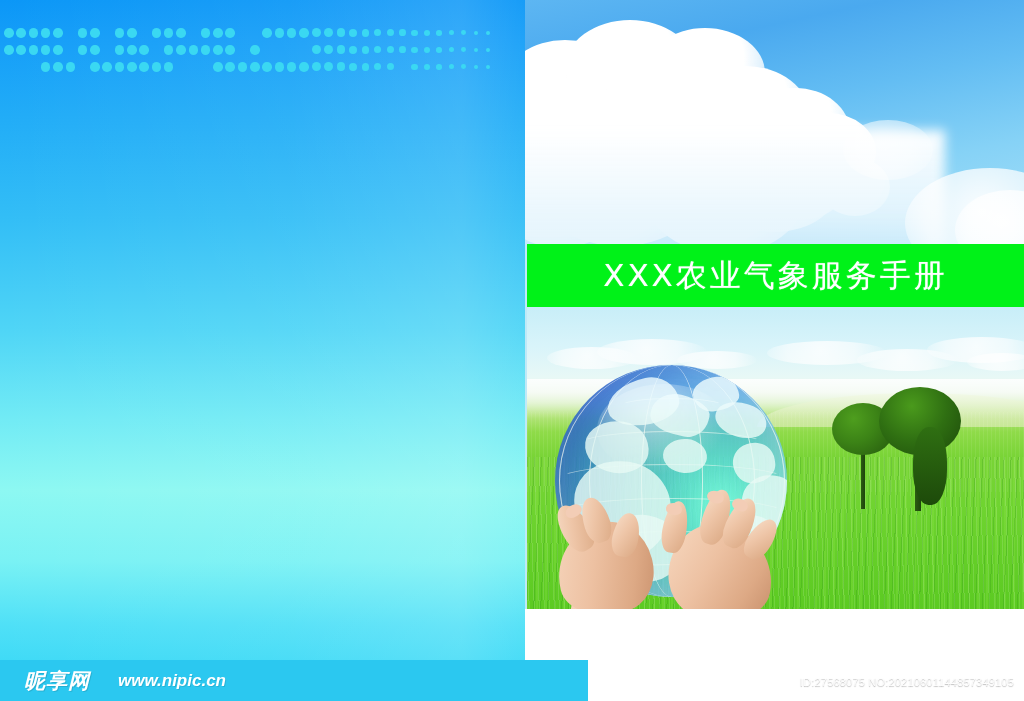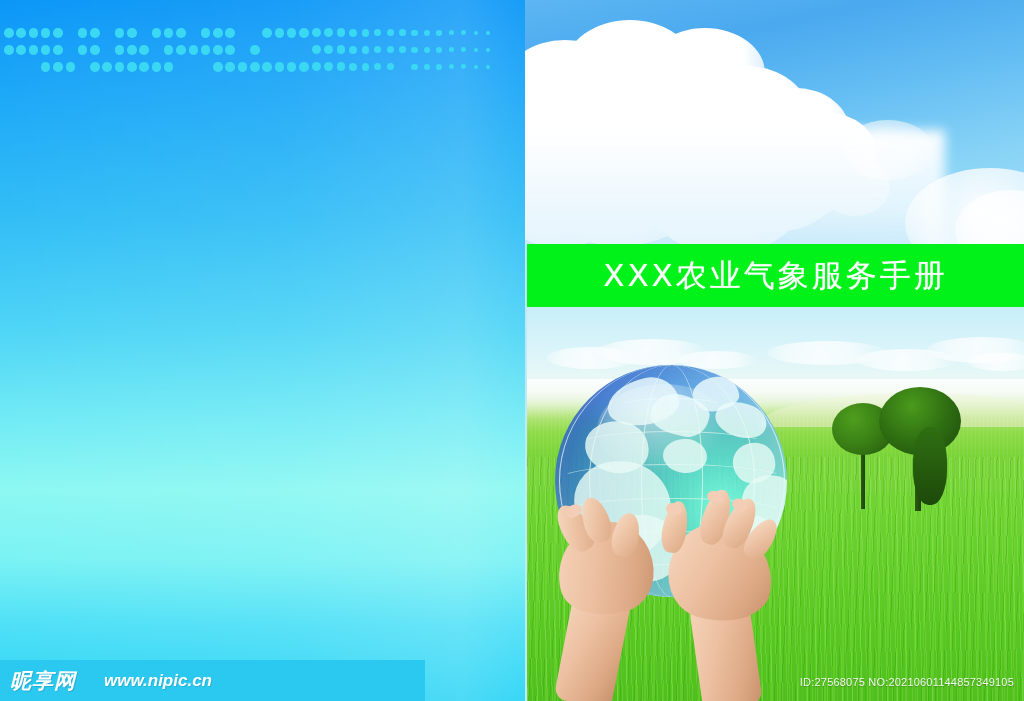--- a/index.html
+++ b/index.html
@@ -59,21 +59,21 @@
     border-radius: 50%;
     background: #3ad8f2;
   }
 
   
   .right-panel {
     position: absolute;
     left: 525px;
     top: 0;
     width: 499px;
-    height: 701px;
+    height: 609px;
     overflow: hidden;
     background: #bfe9f7;
   }
 
   
   .sky-photo {
     position: absolute;
     left: 0; top: 0;
     width: 499px; height: 245px;
     overflow: hidden;
@@ -252,26 +252,26 @@
     position: absolute;
     border-radius: 50% 50% 45% 45%;
     background: #f3cdb6;
   }
 
   
   .watermark {
     position: absolute;
     left: 0;
     bottom: 0;
-    width: 425px;
+    width: 588px;
     height: 41px;
     background: #2bc8f0;
     display: flex;
     align-items: center;
-    padding-left: 10px;
+    padding-left: 24px;
     box-sizing: border-box;
   }
   .wm-logo {
     display: inline-block;
     color: #ffffff;
     font-size: 21px;
     font-weight: bold;
     font-style: italic;
     letter-spacing: 1px;
     font-family: "DejaVu Sans", "Liberation Sans", sans-serif;

